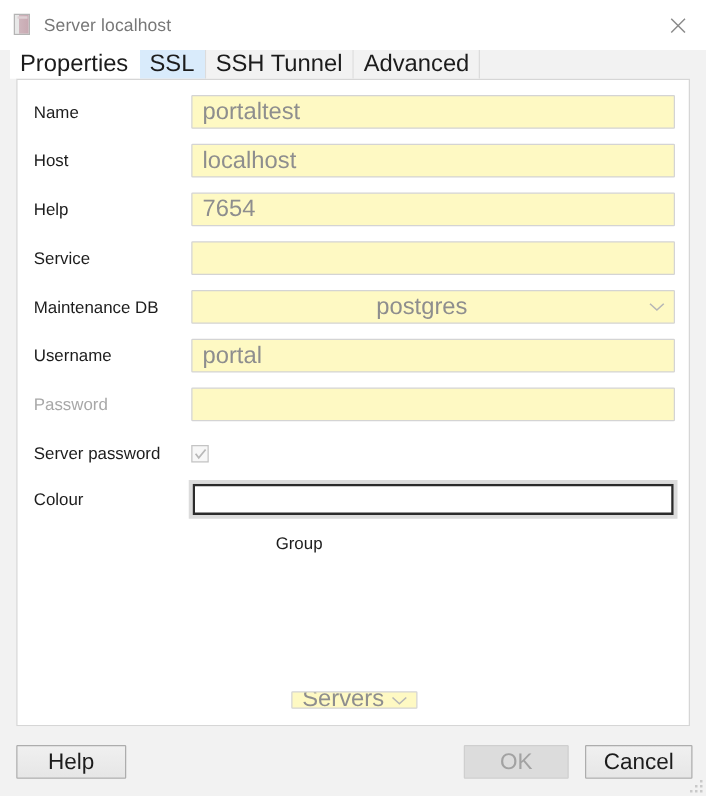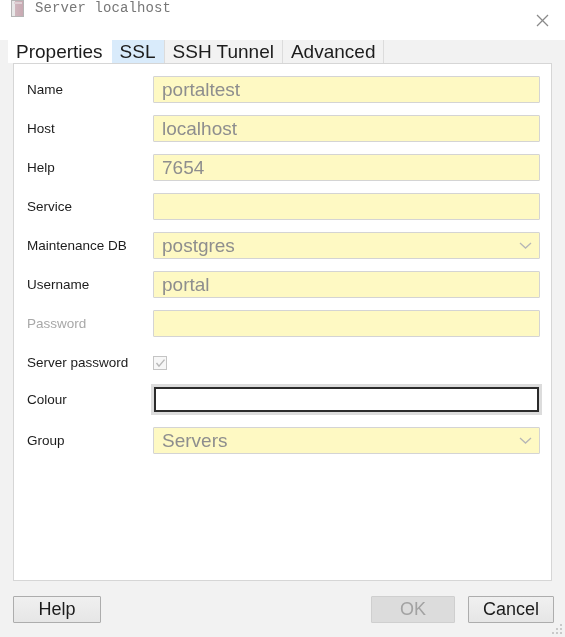--- a/index.html
+++ b/index.html
@@ -27,23 +27,23 @@
     flex-direction: column;
   }
 
   
   .titlebar {
     position: relative;
     height: 40px;
     min-height: 40px;
     background: #ffffff;
     display: flex;
+    align-items: center;
     padding-left: 11px;
     box-sizing: border-box;
-    font-family: Liberation Mono, monospace;
   }
   .title-icon {
     width: 14px;
     height: 18px;
     position: relative;
     flex: 0 0 auto;
     margin-right: 10px;
   }
   .title-icon .body {
     position: absolute;
@@ -155,21 +155,21 @@
     border: 1px solid #d4d4d4;
     border-radius: 1px;
     display: flex;
     align-items: center;
     padding: 6px 8px;
     font-size: 19px;
     color: #8e8e8e;
     position: relative;
     overflow: hidden;
   }
-  .field.combo { padding-right: 26px; }
+  .field.combo { padding-right: 26px; justify-content: center; }
   .combo-arrow {
     position: absolute;
     right: 7px;
     top: 0;
     bottom: 0;
     display: flex;
     align-items: center;
   }
 
   .checkbox {
@@ -324,21 +324,21 @@
             <polyline points="1.5,5 4,8.2 9.5,1.6" fill="none" stroke="#b8b8b8" stroke-width="1.4"></polyline>
           </svg>
         </span>
       </div>
 
       <div class="row">
         <span class="label">Colour</span>
         <div class="colour-btn"></div>
       </div>
 
-      <div class="row" style="margin-top:14px;">
+      <div class="row" style="margin-top:14px;flex-direction:column;">
         <span class="label">Group</span>
         <div class="field combo">
           <span>Servers</span>
           <span class="combo-arrow">
             <svg width="13" height="9" viewBox="0 0 13 9">
               <polyline points="1,2 6.5,7 12,2" fill="none" stroke="#b6b6b6" stroke-width="1.3"></polyline>
             </svg>
           </span>
         </div>
       </div>

